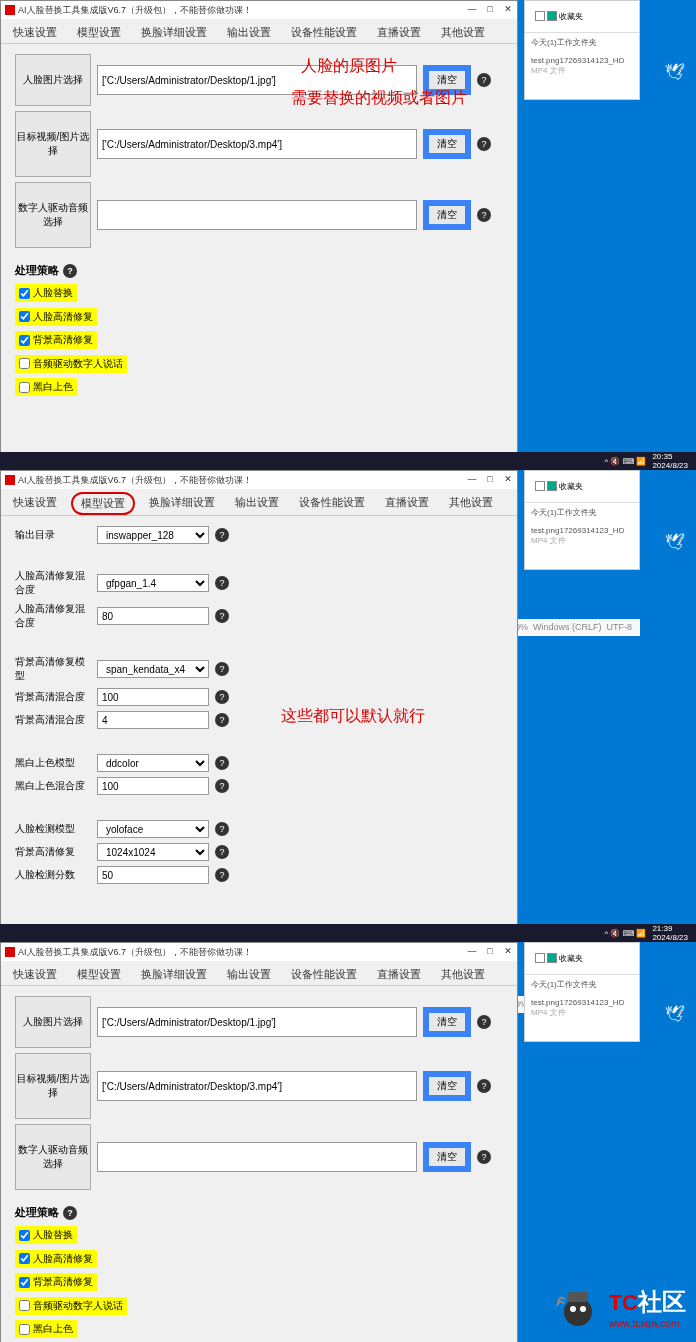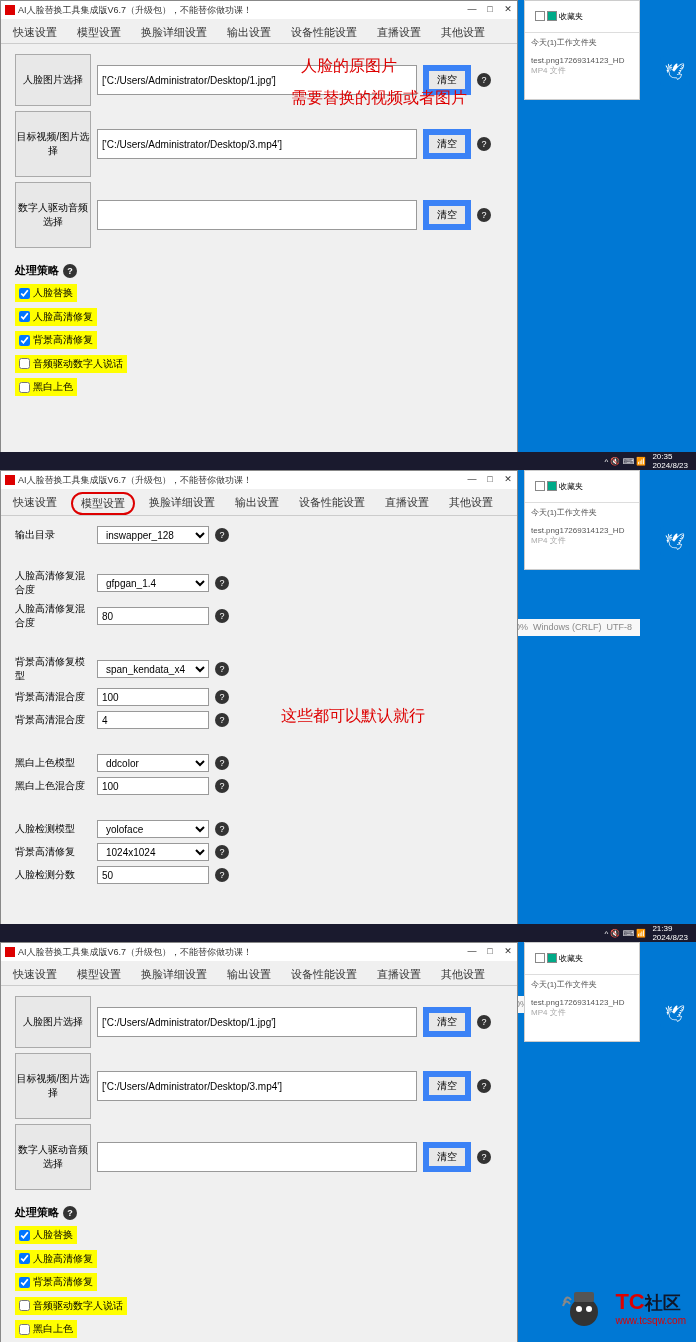--- a/index.html
+++ b/index.html
@@ -37,21 +37,21 @@
 .side-icon { width: 10px; height: 10px; border: 1px solid #888; }
 .file-item { padding: 4px 6px; font-size: 8px; color: #555; }
 .blue-badge { position: absolute; width: 30px; height: 30px; background: #0078d4; border-radius: 4px; display: flex; align-items: center; justify-content: center; }
 .bird-icon { color: #fff; font-size: 16px; }
 .select-input { font-size: 10px; padding: 1px 4px; border: 1px solid #999; background: #fff; height: 18px; width: 112px; }
 .big-red-text { color: #d00; font-size: 16px; }
 .footer-logo { position: absolute; bottom: 10px; right: 10px; display: flex; align-items: center; gap: 6px; }
 .logo-char { width: 50px; height: 50px; }
 .logo-text { font-size: 22px; font-weight: bold; }
 .logo-tc { color: #d00; }
-.logo-sub { color: #0f172a; font-size: 18px; }
+.logo-sub { color: #ffffff; font-size: 24px; }
 .logo-url { color: #d00; font-size: 10px; }
 .arrow-line { position: absolute; color: #d00; }
 </style>
 </head>
 <body>
 
 <div class="desktop">
 
 <div style="position:relative; height: 470px;">
 <div class="window" style="width: 518px; margin: 0;">

